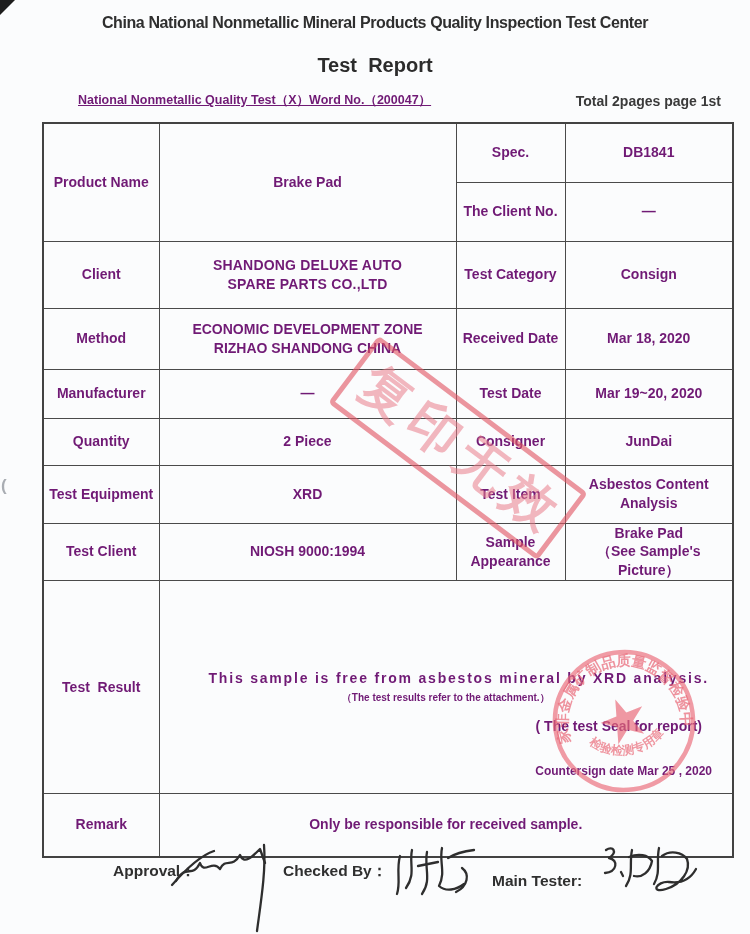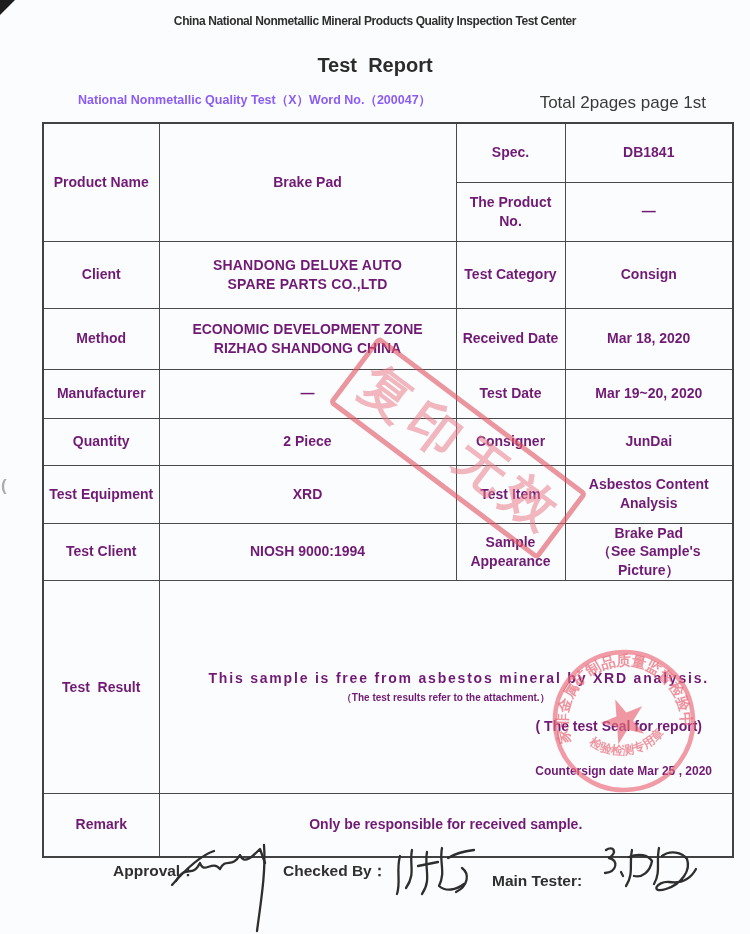--- a/index.html
+++ b/index.html
@@ -7,33 +7,33 @@
   .page {
     position:relative; width:750px; height:934px; margin:0 auto;
     background:#fbfcfd; overflow:hidden;
     font-family:"Liberation Sans", sans-serif; color:#383838;
   }
   .pre { white-space:pre; }
 
   
   .org-title {
     position:absolute; top:14px; left:0; width:750px; text-align:center;
-    font-size:12px; font-weight:bold; letter-spacing:-0.4px; color:#2f2f2f;
+    font-size:16px; font-weight:bold; letter-spacing:-0.4px; color:#2f2f2f;
   }
   .report-title {
     position:absolute; top:54px; left:0; width:750px; text-align:center;
     font-size:20px; font-weight:bold; color:#2c2c2c;
   }
   .doc-no {
     position:absolute; top:92px; left:78px;
-    font-size:12.5px; font-weight:bold; color:#8b5cf6;
+    font-size:12.5px; font-weight:bold; color:#701a75;text-decoration:underline;
   }
   .page-info {
-    position:absolute; top:93px; right:44px;
-    font-size:17px; font-weight:normal; color:#3a3a3a;
+    position:absolute; top:93px; right:29px;
+    font-size:14px; font-weight:bold; color:#3a3a3a;
   }
 
   
   table.report {
     position:absolute; left:42px; top:122px; width:690px;
     border-collapse:collapse; table-layout:fixed;
     border:2px solid #424242;
   }
   table.report td {
     border:1.5px solid #4a4a4a;
@@ -104,21 +104,21 @@
         <col style="width:168px">
       </colgroup>
     <tbody>
         <tr class="r-a1">
       <td rowspan="2">Product Name</td>
       <td rowspan="2" class="val">Brake Pad</td>
       <td>Spec.</td>
       <td class="val">DB1841</td>
     </tr>
     <tr class="r-a2">
-      <td>The Product No.</td>
+      <td>The Client No.</td>
       <td class="val">—</td>
     </tr>
     <tr class="r-b">
       <td>Client</td>
       <td class="val big-val">
         <div>SHANDONG DELUXE AUTO</div>
         <div>SPARE PARTS CO.,LTD</div>
       </td>
       <td>Test Category</td>
       <td class="val">Consign</td>

